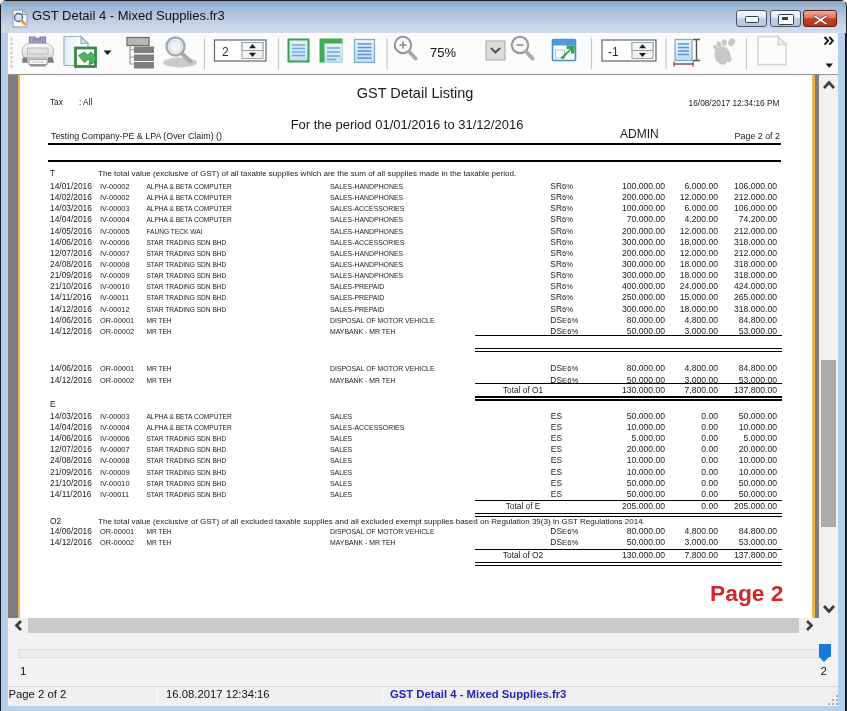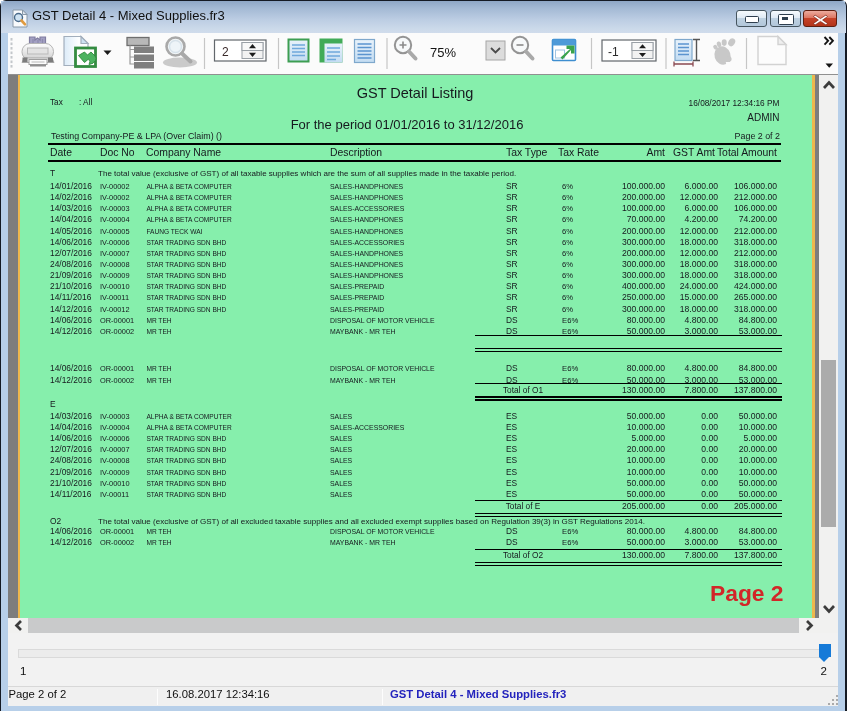--- a/index.html
+++ b/index.html
@@ -8,35 +8,35 @@
 #titlebar{position:absolute;left:1px;top:1px;width:845px;height:32px;border-top-left-radius:5px;border-top-right-radius:5px;background:linear-gradient(180deg,#8ea7c6 0%,#a3b9d4 22%,#bccde3 58%,#ccdaea 88%,#d0dcec 100%)}
 #title{position:absolute;left:31px;top:6.5px;font-size:13px;color:#101010;white-space:nowrap}
 .capbtn{position:absolute;top:9px;height:17px;border:1px solid #46555f;border-radius:3px}
 #btnmin{left:735px;width:31px;background:linear-gradient(180deg,#f6fafd 0%,#dfeaf4 45%,#bed1e1 50%,#b2c7da 100%)}
 #btnmax{left:769px;width:31px;background:linear-gradient(180deg,#f6fafd 0%,#dfeaf4 45%,#bed1e1 50%,#b2c7da 100%)}
 #btnclose{left:802px;width:34px;background:linear-gradient(180deg,#ecab9e 0%,#dd7763 45%,#c64229 50%,#b23318 100%);border-color:#5f1f10}
 #toolbar{position:absolute;left:8px;top:33px;width:830px;height:41.5px;background:#fbfbfb;border-bottom:1.5px solid #909090}
 #docarea{position:absolute;left:8px;top:74.5px;width:810.5px;height:543px;background:#7d7d7d;overflow:hidden}
 #yl{position:absolute;left:9.5px;top:0;width:2.5px;height:543px;background:#edb74d}
 #yr{position:absolute;left:803.5px;top:0;width:3px;height:543px;background:#edb74d}
-#page{position:absolute;left:12px;top:0;width:791.5px;height:543px;background:#86efac;color:#16191e}
+#page{position:absolute;left:12px;top:0;width:791.5px;height:543px;background:#ffffff;color:#16191e}
 #vscroll{position:absolute;left:818.5px;top:74.5px;width:19.5px;height:543px;background:#f1f1f0}
 #vthumb{position:absolute;left:2.5px;top:285.5px;width:14.5px;height:167px;background:#ababab}
 #hscroll{position:absolute;left:8px;top:617.5px;width:830px;height:15.5px;background:#f1f1f0}
 #htrack{position:absolute;left:19.5px;top:0;width:771px;height:15.5px;background:#c9cacb}
 #sliderpanel{position:absolute;left:8px;top:633px;width:830px;height:52.5px;background:#f2f2f2}
 #groove{position:absolute;left:10px;top:16px;width:802px;height:8.5px;background:#ececec;border:1px solid #dadada}
 #statusbar{position:absolute;left:8px;top:685.5px;width:830px;height:20px;background:#f0f0f0;border-top:1px solid #d8d8d8}
 .sdiv{position:absolute;top:2px;height:16px;width:1px;background:#cfcfcf;border-right:1px solid #fdfdfd}
 #statusbar span{position:absolute;top:1.6px;font-size:11.3px;color:#101010;white-space:nowrap}
 .t{position:absolute;white-space:nowrap}
 .r{position:absolute;left:0;width:791px;height:9.5px;font-size:8.4px;line-height:9.5px;white-space:nowrap}
 .r i{position:absolute;font-style:normal;top:0}
 .d{left:30px}.n{left:80px;font-size:7.4px}.m{left:126.4px;font-size:6.6px}.s{left:310px;font-size:6.9px}
-.tt{left:486px;width:56px;text-align:left;font-size:8.4px}
+.tt{left:486px;width:56px;text-align:right;font-size:8.4px}
 .tr{left:542px;font-size:7.7px}
 .a1{left:565px;width:80px;text-align:right;font-size:8.6px}
 .a2{left:628px;width:70px;text-align:right;font-size:8.6px}
 .a3{left:682px;width:75px;text-align:right;font-size:8.6px}
 .ds{left:78px;font-size:8.05px}
 .tl{left:440px;width:126px;text-align:center;font-size:8.3px}
 .hl{position:absolute;left:28px;width:733px;height:1.4px;background:#000}
 .tll{position:absolute;left:455px;width:307px;height:1.3px;background:#000}
 .hdr{font-size:10.4px;height:11px;line-height:11px}
 .hdr i{font-size:10.4px}
@@ -242,37 +242,26 @@
 </svg>
 <span class="t" style="left:422px;top:12px;font-size:13px;color:#141414">75%</span>
 </div>
 <div id="docarea">
   <div id="yl"></div>
       <div id="yr"></div>
   <div id="page">
         <span class="t" style="left:30px;top:23.3px;font-size:8.2px">Tax</span>
 <span class="t" style="left:59px;top:23.3px;font-size:8.2px">: All</span>
 <span class="t" style="left:600px;top:23.3px;width:159.5px;text-align:right;font-size:8.3px">16/08/2017 12:34:16 PM</span>
-<span class="t" style="left:600px;top:37px;width:159.5px;text-align:right;font-size:10px">ADMIN</span>
+<span class="t" style="left:600px;top:52px;width:159.5px;font-size:12px">ADMIN</span>
 <span class="t" style="left:0;top:10px;width:790px;text-align:center;font-size:14.5px;font-weight:normal">GST Detail Listing</span>
 <span class="t" style="left:-8px;top:42.6px;width:790px;text-align:center;font-size:13px">For the period 01/01/2016 to 31/12/2016</span>
 <span class="t" style="left:31px;top:56.2px;font-size:8.9px">Testing Company-PE &amp; LPA (Over Claim) ()</span>
 <span class="t" style="left:600px;top:56.2px;width:160px;text-align:right;font-size:8.9px">Page 2 of 2</span>
 <div class="hl" style="top:68.8px"></div>
-<div class="r hdr" style="top:72.1px">
-          <i class="d">Date</i>
-          <i class="n">Doc No</i>
-          <i class="m">Company Name</i>
-          <i class="s">Description</i>
-          <i style="left:486px">Tax Type</i>
-          <i style="left:538px">Tax Rate</i>
-          <i class="a1">Amt</i>
-          <i class="a2">GST Amt</i>
-          <i class="a3">Total Amount</i>
-        </div>
 <div class="hl" style="top:85.8px"></div>
 <div class="r" style="top:94.0px">
           <i class="d">T</i>
           <i class="ds">The total value (exclusive of GST) of all taxable supplies which are the sum of all supplies made in the taxable period.</i>
         </div>
 <div class="r" style="top:107.4px">
           <i class="d">14/01/2016</i>
           <i class="n">IV-00002</i>
           <i class="m">ALPHA &amp; BETA COMPUTER</i>
           <i class="s">SALES-HANDPHONES</i>

